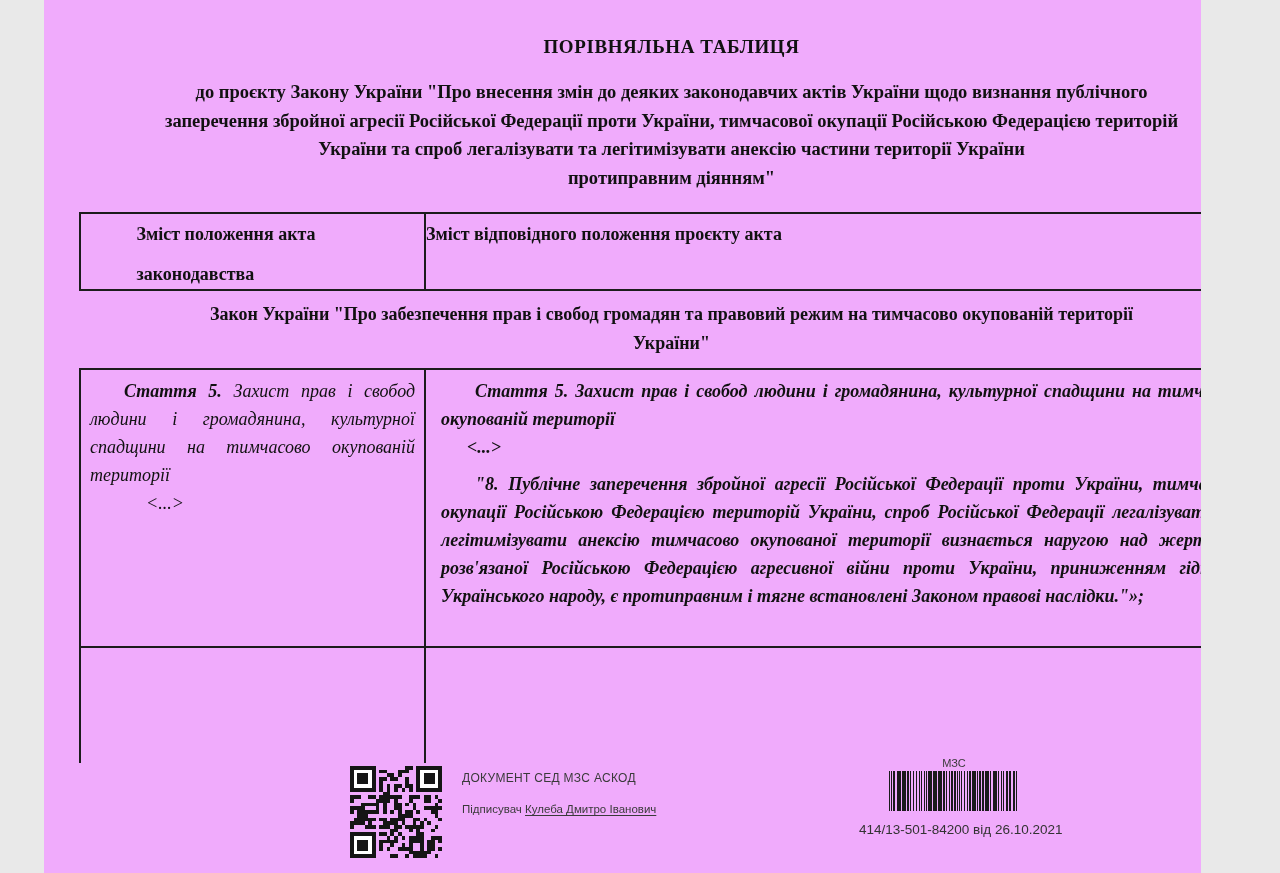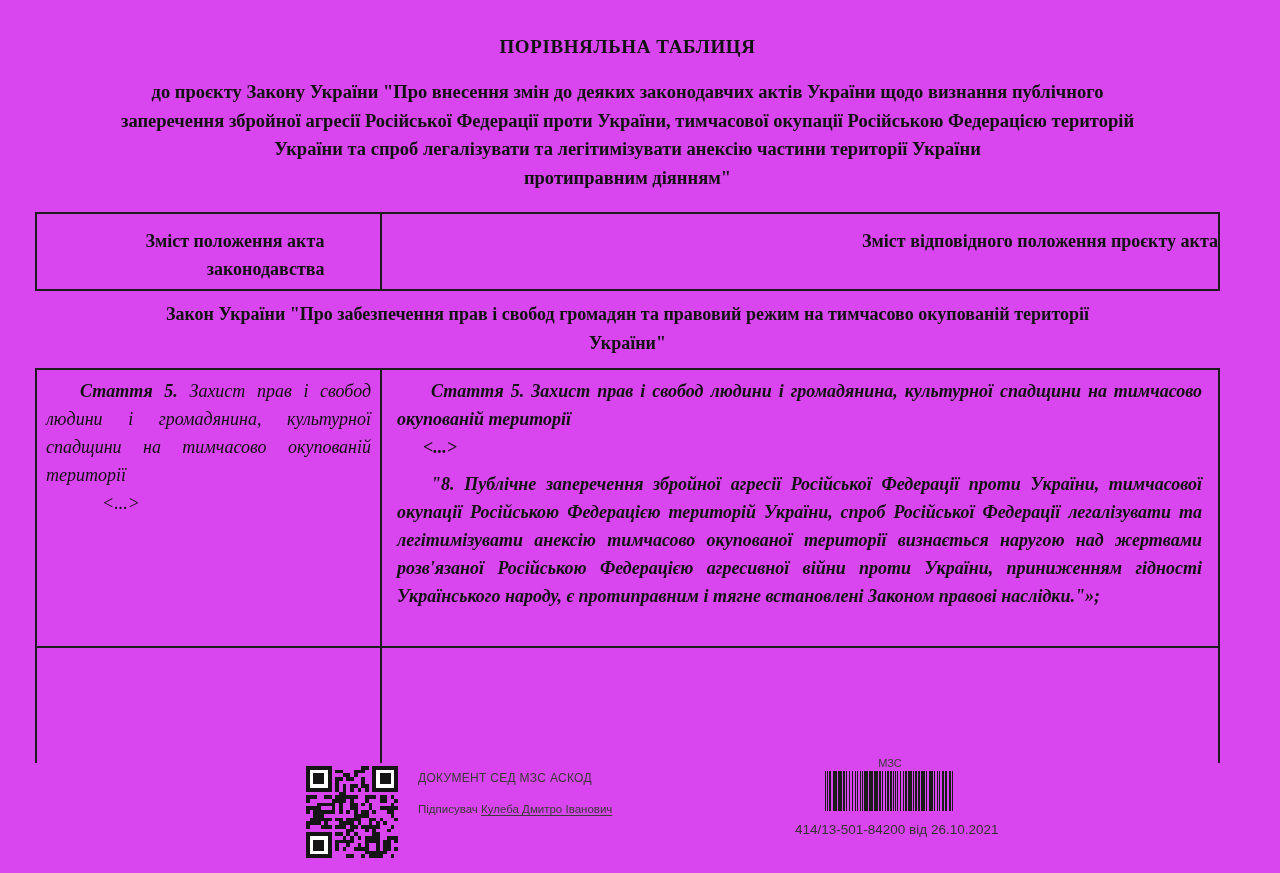--- a/index.html
+++ b/index.html
@@ -1,24 +1,25 @@
 <!DOCTYPE html>
 <html><head>
 <meta charset="utf-8">
 <title>Document</title>
 <style>
   * { margin:0; padding:0; box-sizing:border-box; }
   html,body { background:#e9e9e9; }
   .page {
     position:relative;
-    width:1280px; height:873px;
-    background:#d946ef;
+    width:1157px; height:873px;
+    background:#f0abfc;
     font-family:"Liberation Serif", serif;
     color:#111111;
     overflow:hidden;
+    margin-left:44px;
   }
   
   .doc-title {
     position:absolute; left:35px; top:36px; width:1185px;
     text-align:center;
     font-size:19px; font-weight:bold; letter-spacing:0.6px;
   }
   .doc-subtitle {
     position:absolute; left:35px; top:78px; width:1185px;
     text-align:center;
@@ -27,21 +28,21 @@
   
   .cmp-table {
     position:absolute; left:35px; top:212px; width:1185px; height:551px;
     font-size:18px;
   }
   .row { display:flex; border-left:2px solid #1c1c1c; border-right:2px solid #1c1c1c; }
   .row-head {
     height:79px;
     border-top:2px solid #1c1c1c; border-bottom:2px solid #1c1c1c;
   }
-  .hcell { padding-top:13px; font-weight:bold; line-height:28px; text-align:right; }
+  .hcell { font-weight:bold; line-height:40px; text-align:left; }
   .hcell-left  { width:345px; border-right:2px solid #1c1c1c; }
   .hcell-left .inner { width:232px; margin:0 auto; }
   .hcell-right { flex:1; }
   .row-section {
     display:block; height:79px;
     border-bottom:2px solid #1c1c1c;
     font-weight:bold; text-align:center; line-height:29px;
     padding:9px 18px 0 18px;
   }
   .row-body { height:278px; border-bottom:2.5px solid #1c1c1c;font-style:italic; }
@@ -71,21 +72,21 @@
   .sig-block {
     position:absolute; left:418px; top:770px; width:360px;
     font-family:"Liberation Sans", sans-serif;
     color:#3a3a3a; font-size:11.5px; line-height:17px;
   }
   .sig-sys { letter-spacing:0.3px; font-size:12px; }
   .sig-rows { margin-top:14px; }
   .u { text-decoration:underline; text-underline-offset:2px; }
   
   .barcode-block {
-    position:absolute; left:795px; top:757px; width:200px;
+    position:absolute; left:815px; top:757px; width:200px;
     font-family:"Liberation Sans", sans-serif; color:#3a3a3a;
   }
   .bc-label { margin-left:30px; width:130px; text-align:center; font-size:11px; }
   .bc-bars { margin-left:30px; width:130px; height:40px; margin-top:2px; }
   .bc-bars svg { width:130px; height:40px; display:block; }
   .bc-number { margin-top:11px; font-size:13.5px; color:#333333; white-space:nowrap; }
 </style>
 </head>
 <body>
 

